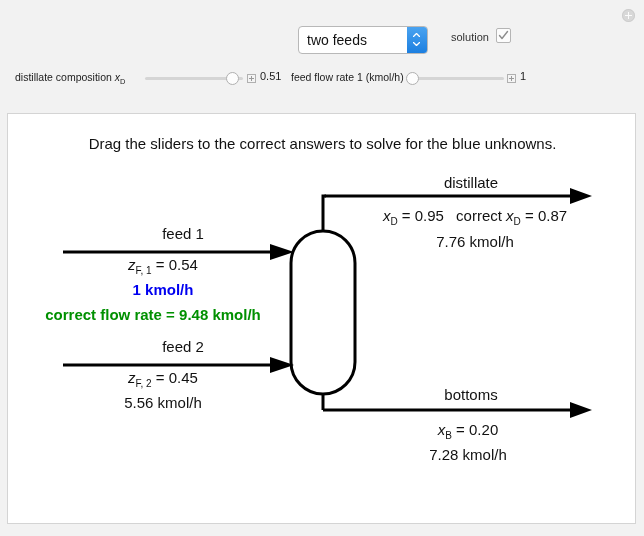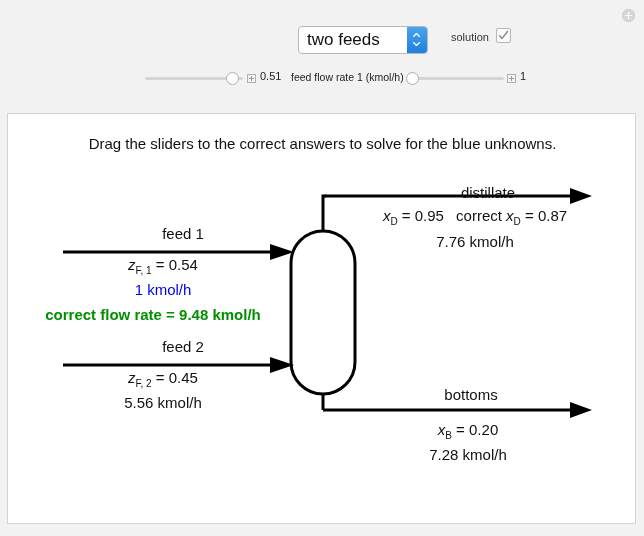--- a/index.html
+++ b/index.html
@@ -61,21 +61,21 @@
     background: #ffffff;
     border: 1px solid #b8b8b8;
     border-radius: 4px;
     box-sizing: border-box;
     cursor: pointer;
   }
   #feeds-select-value {
     position: absolute;
     left: 8px; top: 0;
     line-height: 26px;
-    font-size: 17px;
+    font-size: 14px;
     color: #111;
   }
   #feeds-spinner {
     position: absolute;
     right: 0; top: 0;
     width: 20px; height: 26px;
     background: linear-gradient(#4aa3f0, #1c7fe0);
     border-radius: 0 3px 3px 0;
     cursor: pointer;
   }
@@ -197,21 +197,21 @@
   }
   #diagram svg { display: block; }
 
   
   .dlabel {
     position: absolute;
     font-size: 15px;
     color: #111;
     white-space: nowrap;
   }
-  .dlabel.blue   { color: #0000f0; font-weight: normal; }
+  .dlabel.blue   { color: #0000f0; font-weight: bold; }
   .dlabel.green  { color: #009000; font-weight: bold; }
   .dlabel i  { font-style: italic; }
   .dlabel sub { font-size: 10px; font-style: normal; }
   .ctr { transform: translateX(-50%); }
 </style>
 </head>
 <body>
 
 <div id="plus-icon"></div>
 
@@ -237,20 +237,23 @@
   <div id="solution-label">solution</div>
 
   <div id="solution-checkbox">
     <svg width="11" height="11" viewBox="0 0 11 11">
       <path d="M1.5 5.5 L4 8.5 L9.5 1.5" fill="none" stroke="#8c8c8c" stroke-width="1.4" stroke-linecap="round" stroke-linejoin="round"></path>
     </svg>
   </div>
 </div>
 
 <div class="slider-group" id="slider-xd">
+  <div class="slider-label">
+    <span>distillate composition </span><i>x</i><sub>D</sub>
+  </div>
   <div class="slider-track"></div>
   <div class="slider-thumb"></div>
   <div class="slider-boxicon"></div>
   <div class="slider-value">0.51</div>
 </div>
 
 <div class="slider-group" id="slider-feed1">
   <div class="slider-label">
     <span>feed flow rate 1 (kmol/h)</span>
   </div>
@@ -281,21 +284,21 @@
         <path d="M55 251 L272 251"></path>
       </g>
 
       <polygon points="562,74 584,82 562,90" fill="#000000"></polygon>
       <polygon points="562,288 584,296 562,304" fill="#000000"></polygon>
       <polygon points="262,130 286,138 262,146" fill="#000000"></polygon>
       <polygon points="262,243 286,251 262,259" fill="#000000"></polygon>
     </svg>
   </div>
 
-  <div class="dlabel ctr" style="left:463px; top:70px;margin-left:17px;">distillate</div>
+  <div class="dlabel ctr" style="left:463px; top:60px;">distillate</div>
 
   <div class="dlabel ctr" style="left:467px; top:93px;">
     <span class="blue"><i>x</i><sub>D</sub><span> = 0.95</span></span>
     <span style="display:inline-block;width:8px"></span><span class="green"><span>correct </span><i>x</i><sub>D</sub><span> = 0.87</span></span>
   </div>
 
   <div class="dlabel ctr" style="left:467px; top:119px;">7.76 kmol/h</div>
 
   <div class="dlabel ctr" style="left:175px; top:111px;">feed 1</div>
 

